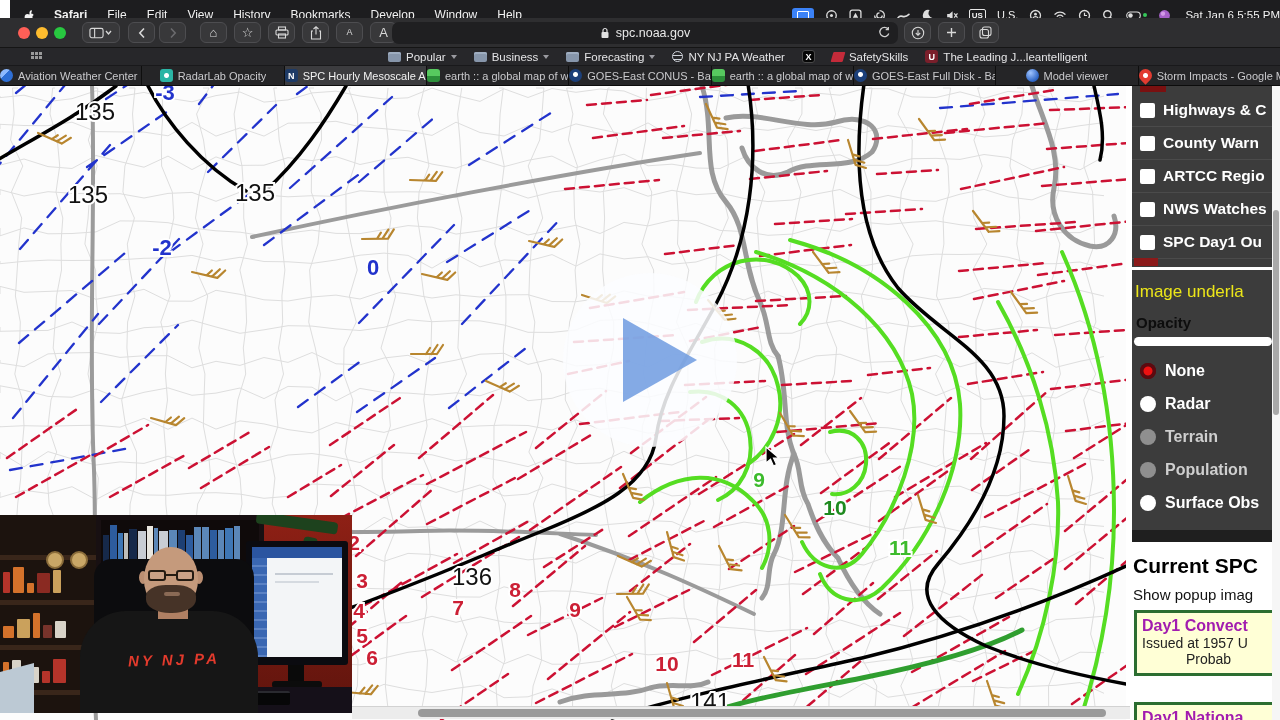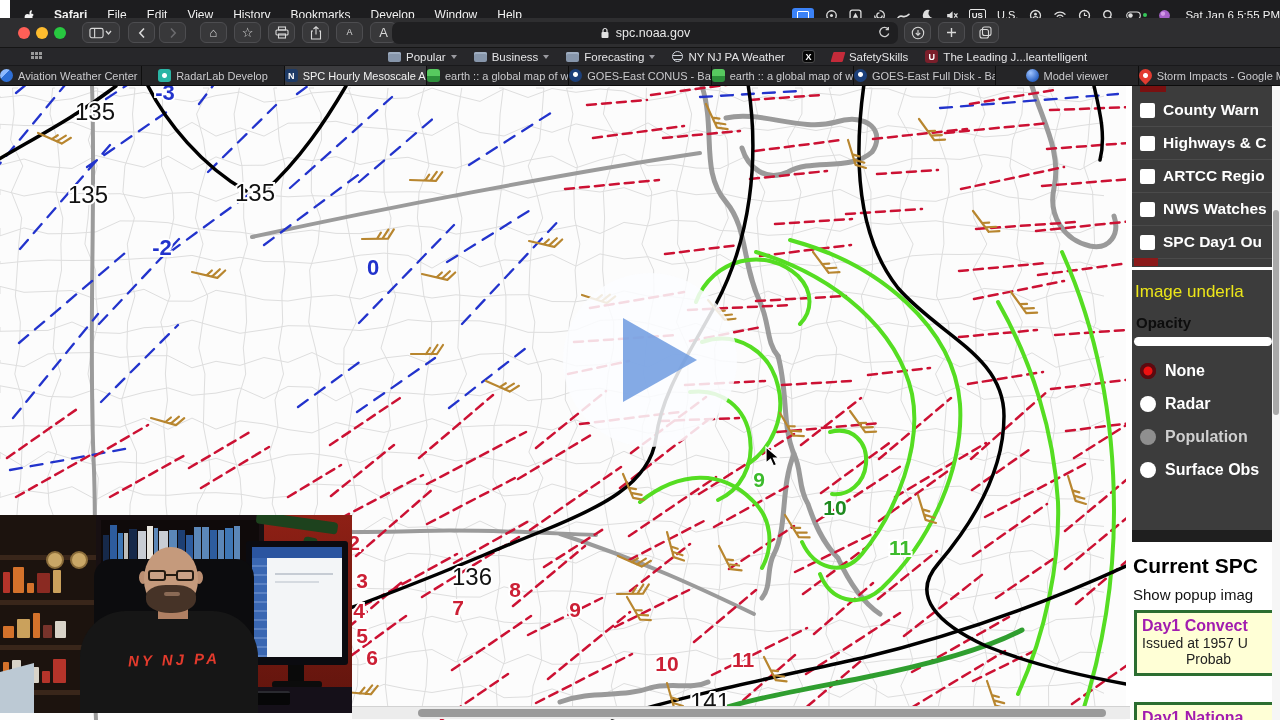--- a/index.html
+++ b/index.html
@@ -400,21 +400,21 @@
       </div>
   </div>
 
   <div class="tabs">
       <div class="tab">
         <span class="ti ti-aviation"></span>
         <span class="tab-title">Aviation Weather Center G...</span>
       </div>
       <div class="tab">
         <span class="ti ti-radarlab"></span>
-        <span class="tab-title">RadarLab Develop</span>
+        <span class="tab-title">RadarLab Opacity</span>
       </div>
       <div class="tab active">
         <span class="ti ti-spc">N</span>
         <span class="tab-title">SPC Hourly Mesoscale An...</span>
       </div>
       <div class="tab">
         <span class="ti ti-earth"></span>
         <span class="tab-title">earth :: a global map of wi...</span>
       </div>
       <div class="tab">
@@ -714,25 +714,25 @@
     <div class="hscroll">
       <div class="hthumb"></div>
     </div>
 
     <div class="sidebar">
       <div class="dark">
         <span class="chiptop"></span>
         <div class="chklist">
             <div class="chkrow">
               <span class="chkbox"></span>
-              <span class="chklabel">County Warn</span>
+              <span class="chklabel">Highways &amp; C</span>
             </div>
             <div class="chkrow">
               <span class="chkbox"></span>
-              <span class="chklabel">Highways &amp; C</span>
+              <span class="chklabel">County Warn</span>
             </div>
             <div class="chkrow">
               <span class="chkbox"></span>
               <span class="chklabel">ARTCC Regio</span>
             </div>
             <div class="chkrow">
               <span class="chkbox"></span>
               <span class="chklabel">NWS Watches</span>
             </div>
             <div class="chkrow">
@@ -749,20 +749,24 @@
             <div class="radrow">
               <span class="radio selected"></span>
               <span class="radlabel">None</span>
             </div>
             <div class="radrow">
               <span class="radio normal"></span>
               <span class="radlabel">Radar</span>
             </div>
             <div class="radrow">
               <span class="radio disabled"></span>
+              <span class="radlabel dim">Terrain</span>
+            </div>
+            <div class="radrow">
+              <span class="radio disabled"></span>
               <span class="radlabel dim">Population</span>
             </div>
             <div class="radrow">
               <span class="radio normal"></span>
               <span class="radlabel">Surface Obs</span>
             </div>
           </div>
         <div class="pend"></div>
       </div>
       <div class="whitezone">

